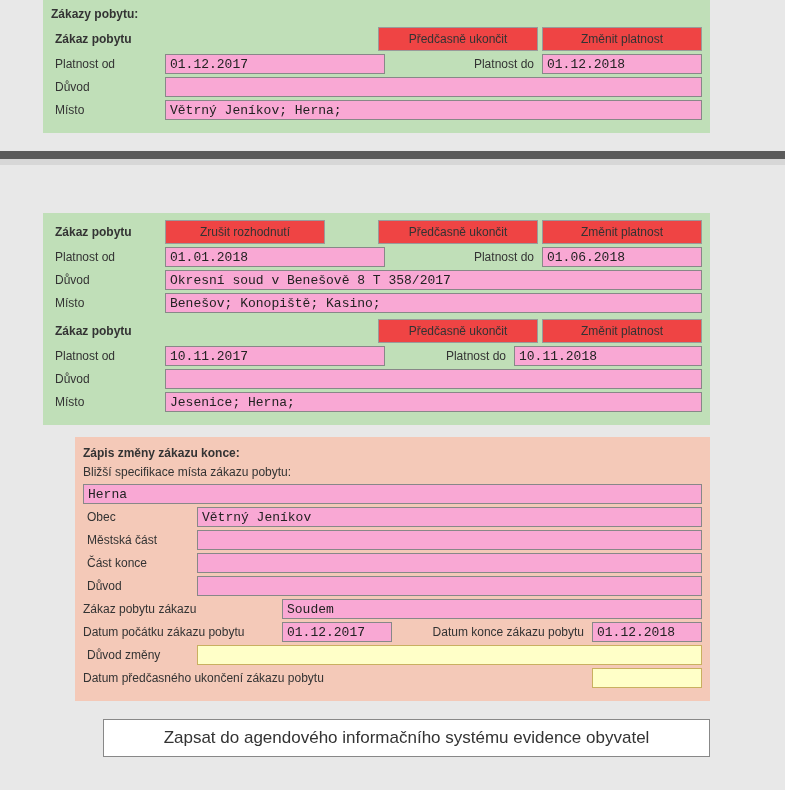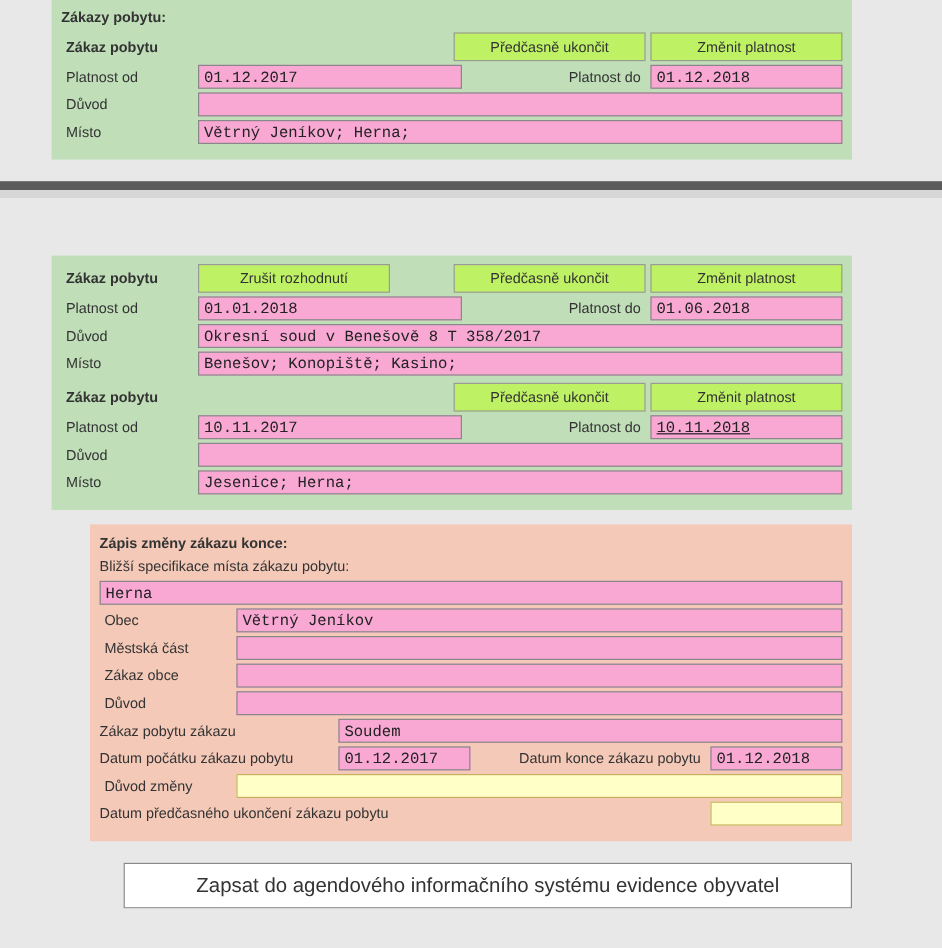--- a/index.html
+++ b/index.html
@@ -33,21 +33,21 @@
     padding: 3px 0;
   }
   .label {
     display: inline-block;
   }
   .lbl-fixed {
     width: 110px;
     padding-left: 4px;
   }
   .btn {
-    background: #bef264;
+    background: #ef4444;
     border: 1px solid #9a9a9a;
     padding: 4px 10px;
     font-family: inherit;
     font-size: 12px;
     color: #333;
     cursor: pointer;
     text-align: center;
     width: 160px;
     height: 24px;
   }
@@ -153,21 +153,21 @@
     <div class="section-title label lbl-fixed">Zákaz pobytu</div>
     <div class="spacer"></div>
     <button class="btn">Předčasně ukončit</button>
     <button class="btn">Změnit platnost</button>
   </div>
   <div class="row">
     <span class="label lbl-fixed">Platnost od</span>
     <input class="input" style="width: 220px;" value="10.11.2017">
     <div class="spacer"></div>
     <span class="label" style="padding-right:4px">Platnost do</span>
-    <input class="input" style="width: 160px; text-decoration: underline;" value="10.11.2018">
+    <input class="input" style="width: 188px;" value="10.11.2018">
   </div>
   <div class="row">
     <span class="label lbl-fixed">Důvod</span>
     <input class="input input-full" value="" style="">
   </div>
   <div class="row">
     <span class="label lbl-fixed">Místo</span>
     <input class="input input-full" value="Jesenice; Herna;" style="">
   </div>
 </div>
@@ -180,21 +180,21 @@
   </div>
   <div class="row">
     <span class="label lbl-fixed">Obec</span>
     <input class="input input-full" value="Větrný Jeníkov" style="">
   </div>
   <div class="row">
     <span class="label lbl-fixed">Městská část</span>
     <input class="input input-full" value="" style="">
   </div>
   <div class="row">
-    <span class="label lbl-fixed">Zákaz obce</span>
+    <span class="label lbl-fixed">Část konce</span>
     <input class="input input-full" value="" style="">
   </div>
   <div class="row">
     <span class="label lbl-fixed">Důvod</span>
     <input class="input input-full" value="" style="">
   </div>
   <div class="row">
     <span class="label" style="width:195px">Zákaz pobytu zákazu</span>
     <input class="input input-full" value="Soudem" style="">
   </div>

